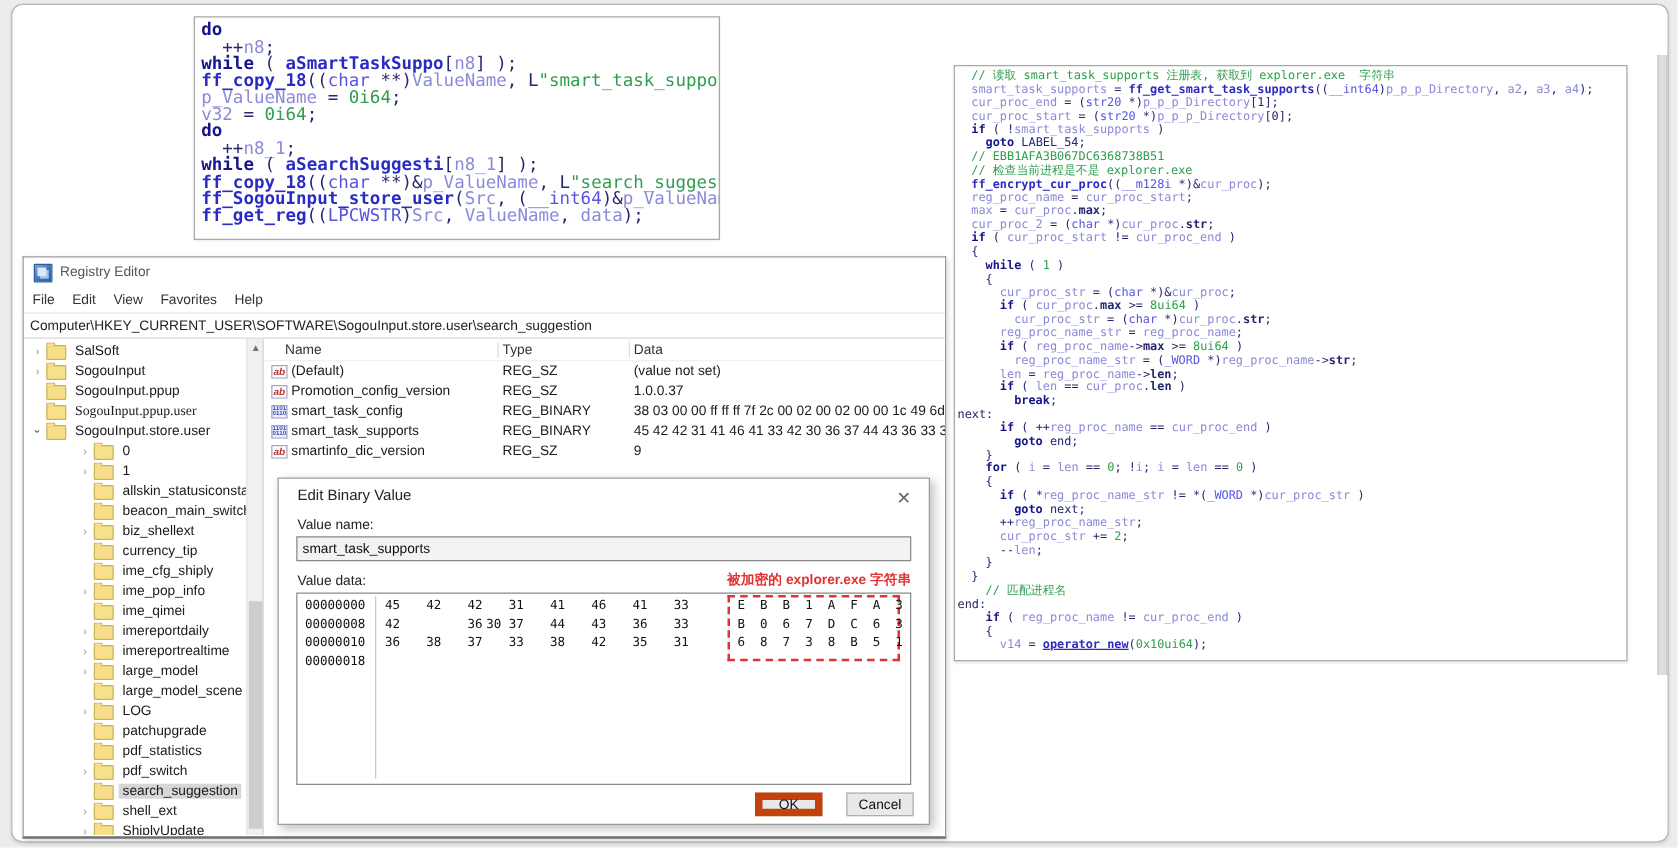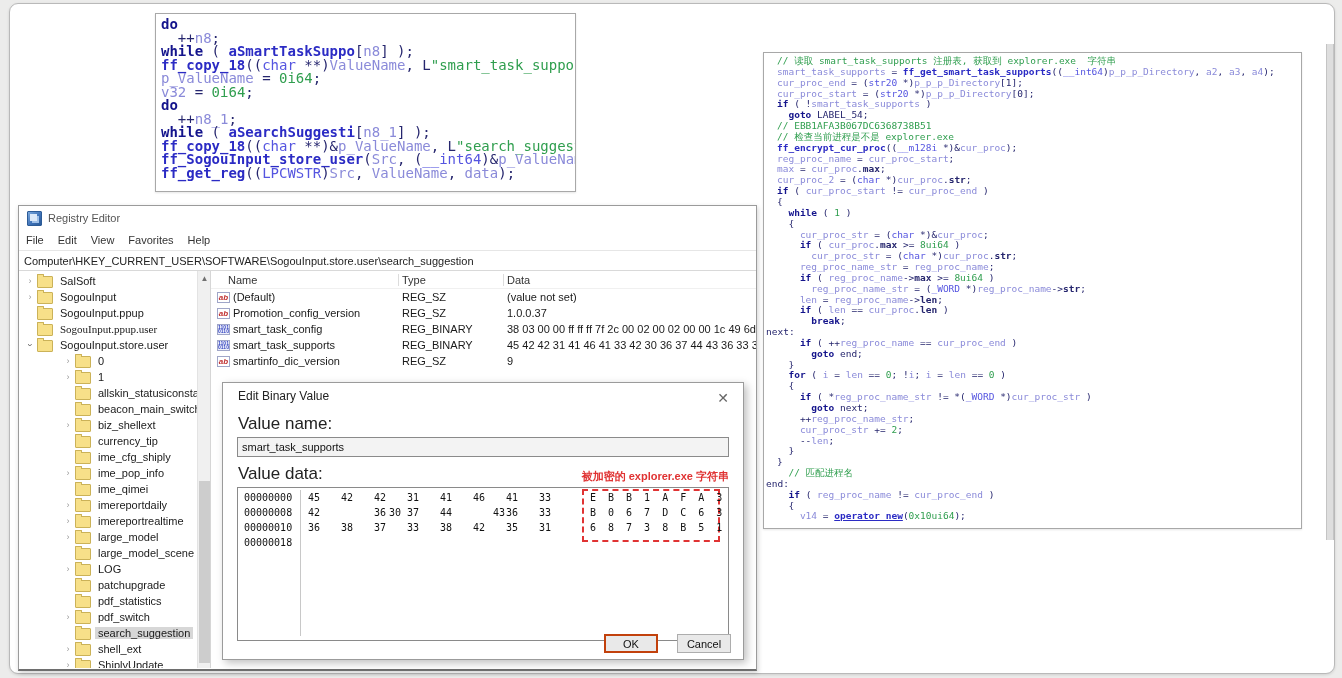--- a/index.html
+++ b/index.html
@@ -78,40 +78,40 @@
       font-weight:bold;box-sizing:border-box;overflow:hidden}
   .ic.sz{color:#c03030;font-size:8px;line-height:9px;font-style:italic}
   .ic.bin{color:#3545c0;background:#eef0fb;font-size:5px;line-height:4.5px;letter-spacing:0}
 
   
   #dlg{position:absolute;left:222px;top:382px;width:520px;height:276px;background:#fff;
        border:1px solid #9b9b9b;box-shadow:3px 3px 8px rgba(0,0,0,.25);z-index:5}
   .dtitle{height:26px;display:flex;align-items:center;padding-left:15px;font-size:12px;color:#222}
   .dclose{position:absolute;right:10px;top:6px;font-size:14px;color:#666;width:20px;height:18px;
           text-align:center;line-height:18px}
-  .dlabel{font-size:17px;color:#222;margin:5px 0 3px 15px}
+  .dlabel{font-size:11px;color:#222;margin:5px 0 3px 15px}
   .dinput{margin-left:14px;width:486px;height:18px;border:1px solid #8a8a8a;background:#f3f3f3;
           font-size:11px;padding-left:4px;display:flex;align-items:center;color:#111}
   .ddatarow{display:flex;justify-content:space-between;align-items:flex-end;margin:7px 14px 3px 15px}
   .ddatarow .dlabel{margin:0}
   .dannot{font-size:11px;font-weight:bold}
   .hexbox{position:relative;margin-left:14px;width:490px;height:152px;border:1px solid #8a8a8a;
           background:#fff;font-family:"DejaVu Sans Mono",monospace;font-size:10px;color:#111;
           overflow:hidden}
   .hsepline{position:absolute;left:62px;top:2px;bottom:4px;width:1px;background:#c8c8c8}
   .hexrow{position:relative;height:15px;line-height:15px}
   .hexrows{position:absolute;left:0;top:2px;right:0}
   .haddr{position:absolute;left:6px}
   .hb{position:absolute}
   .hascii{position:absolute;left:352px;letter-spacing:3px;white-space:pre}
   .redbox{position:absolute;left:344px;top:1px;width:134px;height:49px;border:2px dashed #e03333}
   .dbtns{position:absolute;right:12px;bottom:6px;display:flex;gap:19px}
   .btn{width:54px;height:19px;font-size:11px;display:flex;align-items:center;justify-content:center;
        background:#e9e9e9;border:1px solid #adadad;color:#111;box-sizing:border-box}
-  .btn.primary{border:2px solid #c2410c}
+  .btn.primary{border:6px solid #c2410c}
 </style>
 </head>
 <body>
 
 <div class="card"></div>
 <div class="rstrip"></div>
 
 <div id="code-left" class="codebox">
     <div class="ln"><span class="tk-k">do</span></div>
     <div class="ln"><span class="tk-p">  ++</span><span class="tk-v">n8</span><span class="tk-p">;</span></div>
@@ -396,21 +396,21 @@
           <span class="hb" style="left: 301px;">33</span>
           <span class="hascii">E B B 1 A F A 3</span>
         </div>
         <div class="hexrow">
           <span class="haddr">00000008</span>
           <span class="hb" style="left: 70px;">42</span>
           <span class="hb" style="left: 103px; margin-left: 48px;">30</span>
           <span class="hb" style="left: 136px;">36</span>
           <span class="hb" style="left: 169px;">37</span>
           <span class="hb" style="left: 202px;">44</span>
-          <span class="hb" style="left: 235px; margin-left: 20px;">43</span>
+          <span class="hb" style="left: 235px;">43</span>
           <span class="hb" style="left: 268px;">36</span>
           <span class="hb" style="left: 301px;">33</span>
           <span class="hascii">B 0 6 7 D C 6 3</span>
         </div>
         <div class="hexrow">
           <span class="haddr">00000010</span>
           <span class="hb" style="left: 70px;">36</span>
           <span class="hb" style="left: 103px;">38</span>
           <span class="hb" style="left: 136px;">37</span>
           <span class="hb" style="left: 169px;">33</span>

